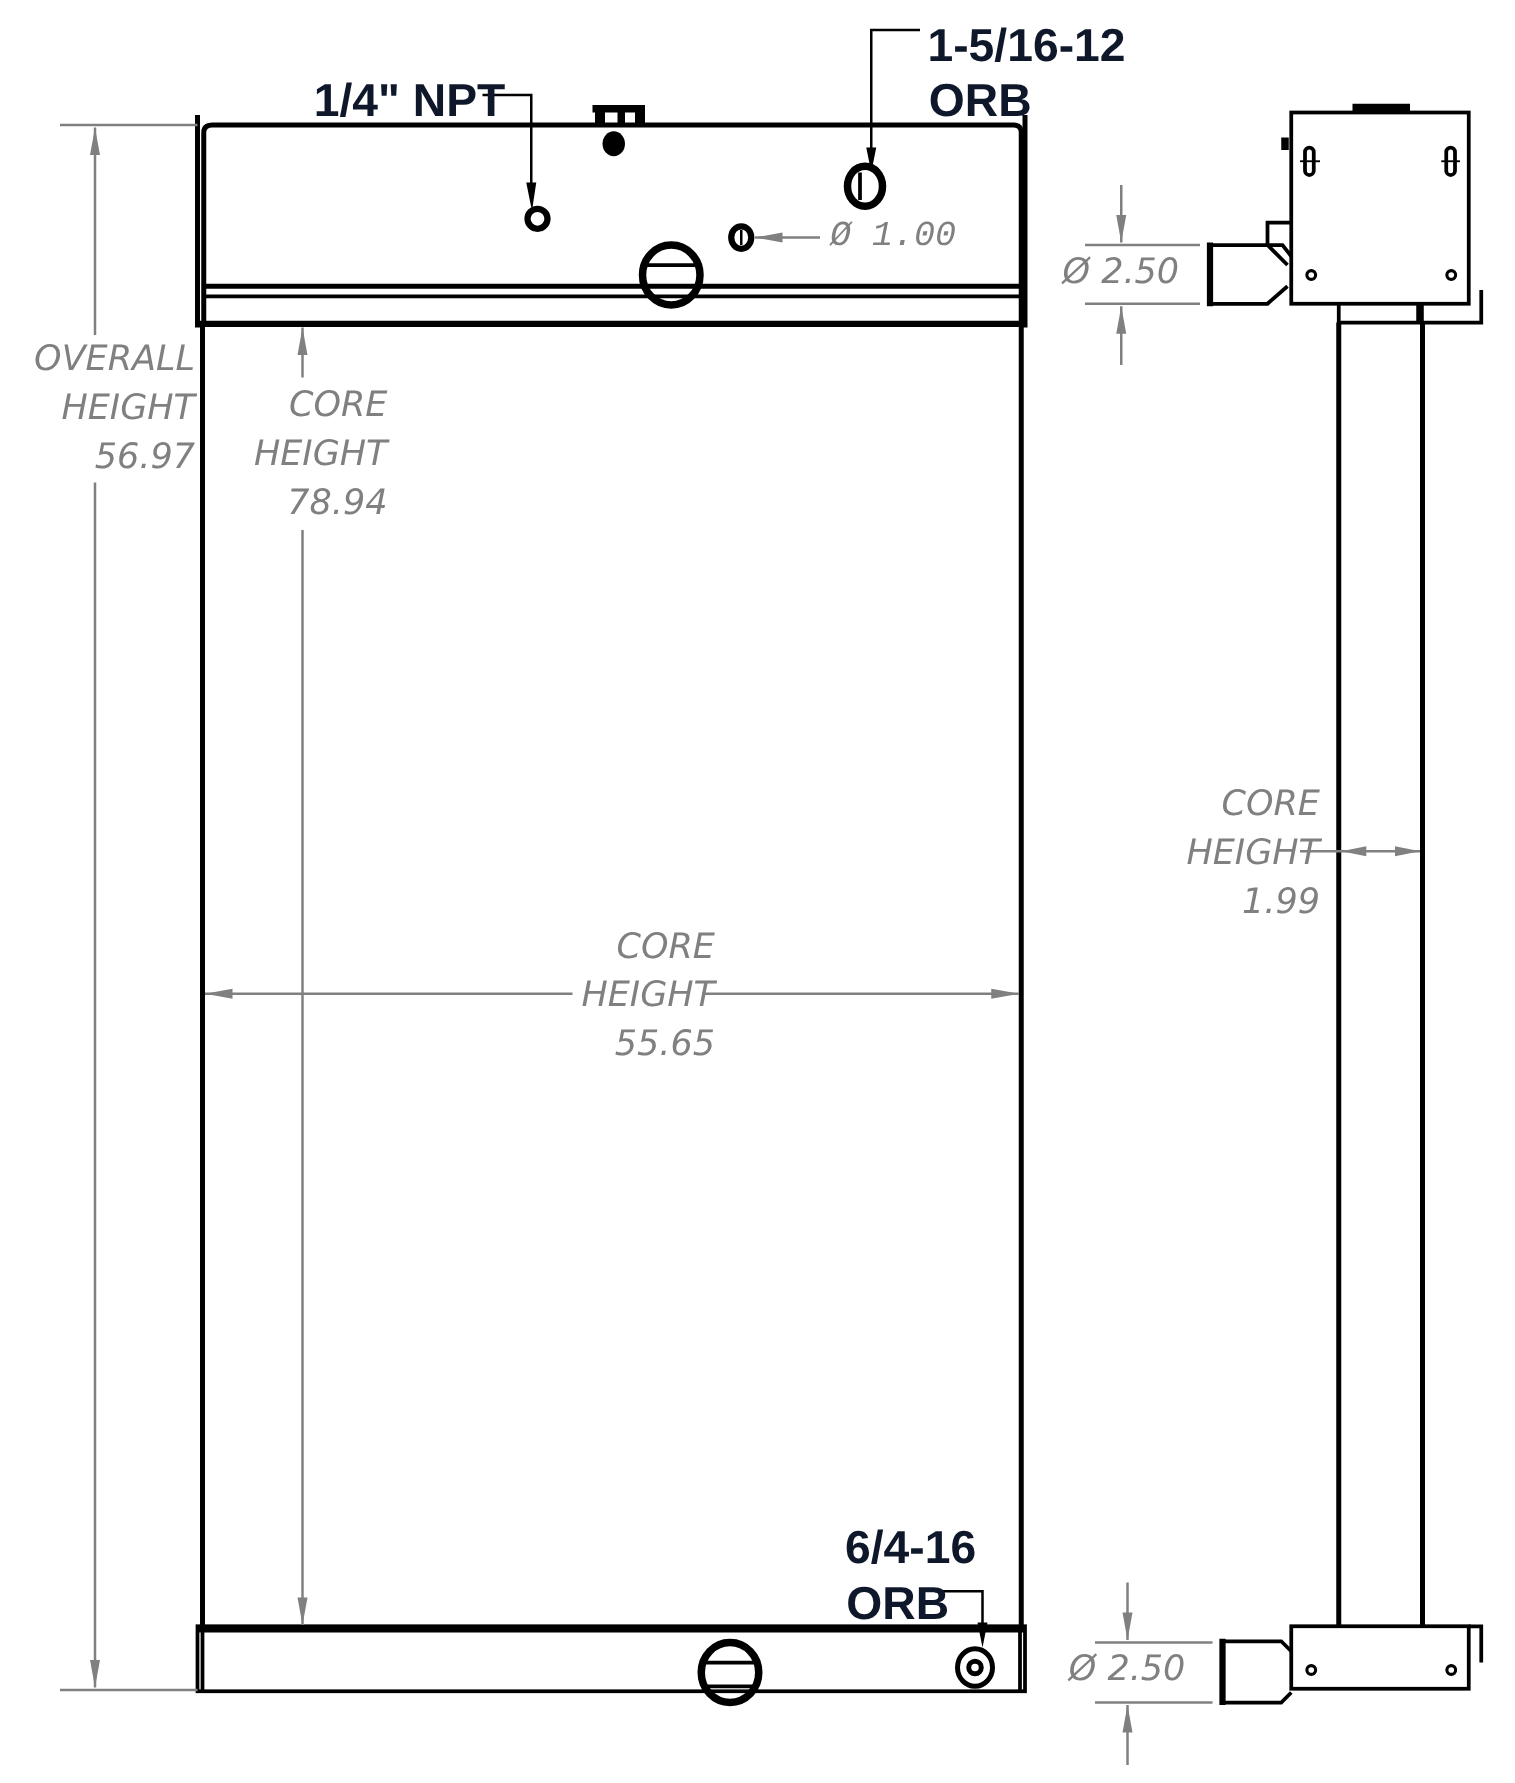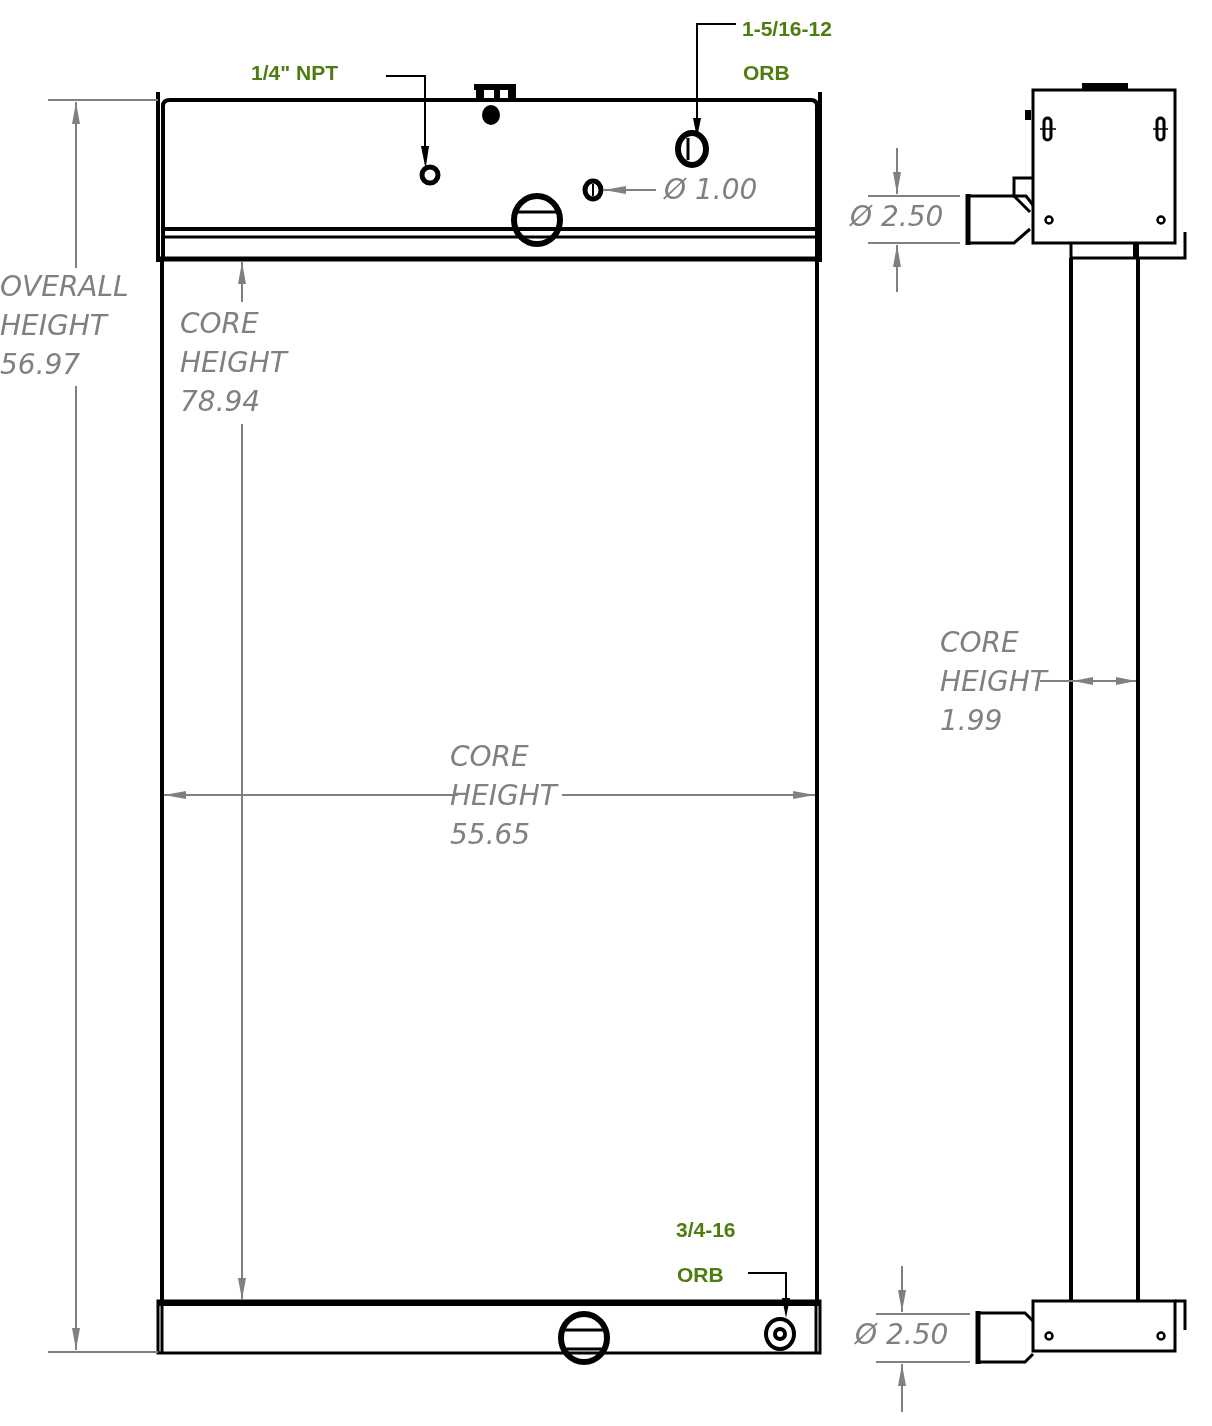--- a/index.html
+++ b/index.html
@@ -1,19 +1,19 @@
 <!DOCTYPE html>
 <html><head>
 <meta charset="utf-8">
 <style>
   html, body { margin: 0; padding: 0; background: #ffffff; }
   body { width: 1212px; height: 1426px; position: relative; overflow: hidden; }
   svg { position: absolute; left: 0; top: 0; }
-  .lbl { position: absolute; font-family: "Liberation Sans", sans-serif; font-weight: bold; font-size: 21px; color: #4d7c0f; white-space: nowrap; line-height: 1; }
-  .dim { position: absolute; font-family: "DejaVu Sans", sans-serif; font-style: italic; font-weight: normal; font-size: 28px; color: #808080; white-space: nowrap; text-align: left; line-height: 39px; }
+  .lbl { position: absolute; font-family: "Liberation Sans", sans-serif; font-weight: bold; font-size: 37px; color: #0f172a; white-space: nowrap; line-height: 1; }
+  .dim { position: absolute; font-family: "DejaVu Sans", sans-serif; font-style: italic; font-weight: normal; font-size: 28px; color: #808080; white-space: nowrap; text-align: right; line-height: 39px; }
 </style>
 </head>
 <body>
 
 <svg width="1212" height="1426" viewBox="0 0 1212 1426">
   <defs>
     <marker id="ag" markerWidth="12" markerHeight="8" refX="12" refY="4" orient="auto" markerUnits="userSpaceOnUse">
       <path d="M0,0 L12,4 L0,8 Z" fill="#808080"></path>
     </marker>
     <marker id="ab" markerWidth="10" markerHeight="26" refX="5" refY="26" orient="auto-start-reverse" markerUnits="userSpaceOnUse"></marker>
@@ -146,21 +146,21 @@
 
     <line x1="1040" y1="681" x2="1136" y2="681"></line>
     <path d="M1093,677 L1093,685 L1073,681 Z" stroke="none"></path>
     <path d="M1116,677 L1116,685 L1136,681 Z" stroke="none"></path>
   </g>
 </svg>
 
 <div class="lbl" style="left:742px; top:18px;">1-5/16-12</div>
 <div class="lbl" style="left:743px; top:62px;">ORB</div>
 <div class="lbl" style="left:251px; top:62px;">1/4" NPT</div>
-<div class="lbl" style="left:676px; top:1219px;">3/4-16</div>
+<div class="lbl" style="left:676px; top:1219px;">6/4-16</div>
 <div class="lbl" style="left:677px; top:1264px;">ORB</div>
 
 <div class="dim" style="left:0px; top:267px; width:156px;">
   <div>OVERALL</div>
   <div>HEIGHT</div>
   <div>56.97</div>
 </div>
 
 <div class="dim" style="left:180px; top:304px; width:130px;">
   <div>CORE</div>
@@ -173,15 +173,15 @@
   <div>HEIGHT</div>
   <div>55.65</div>
 </div>
 
 <div class="dim" style="left:940px; top:623px; width:116px;">
   <div>CORE</div>
   <div>HEIGHT</div>
   <div>1.99</div>
 </div>
 
-<div class="dim" style="left:664px; top:170px; text-align:center;">Ø 1.00</div>
+<div class="dim" style="left:664px; top:170px; text-align:center;font-family:Liberation Mono, monospace;">Ø 1.00</div>
 <div class="dim" style="left:850px; top:197px; text-align:left;">Ø 2.50</div>
 <div class="dim" style="left:855px; top:1315px; text-align:left;">Ø 2.50</div>
 
 </body></html>

